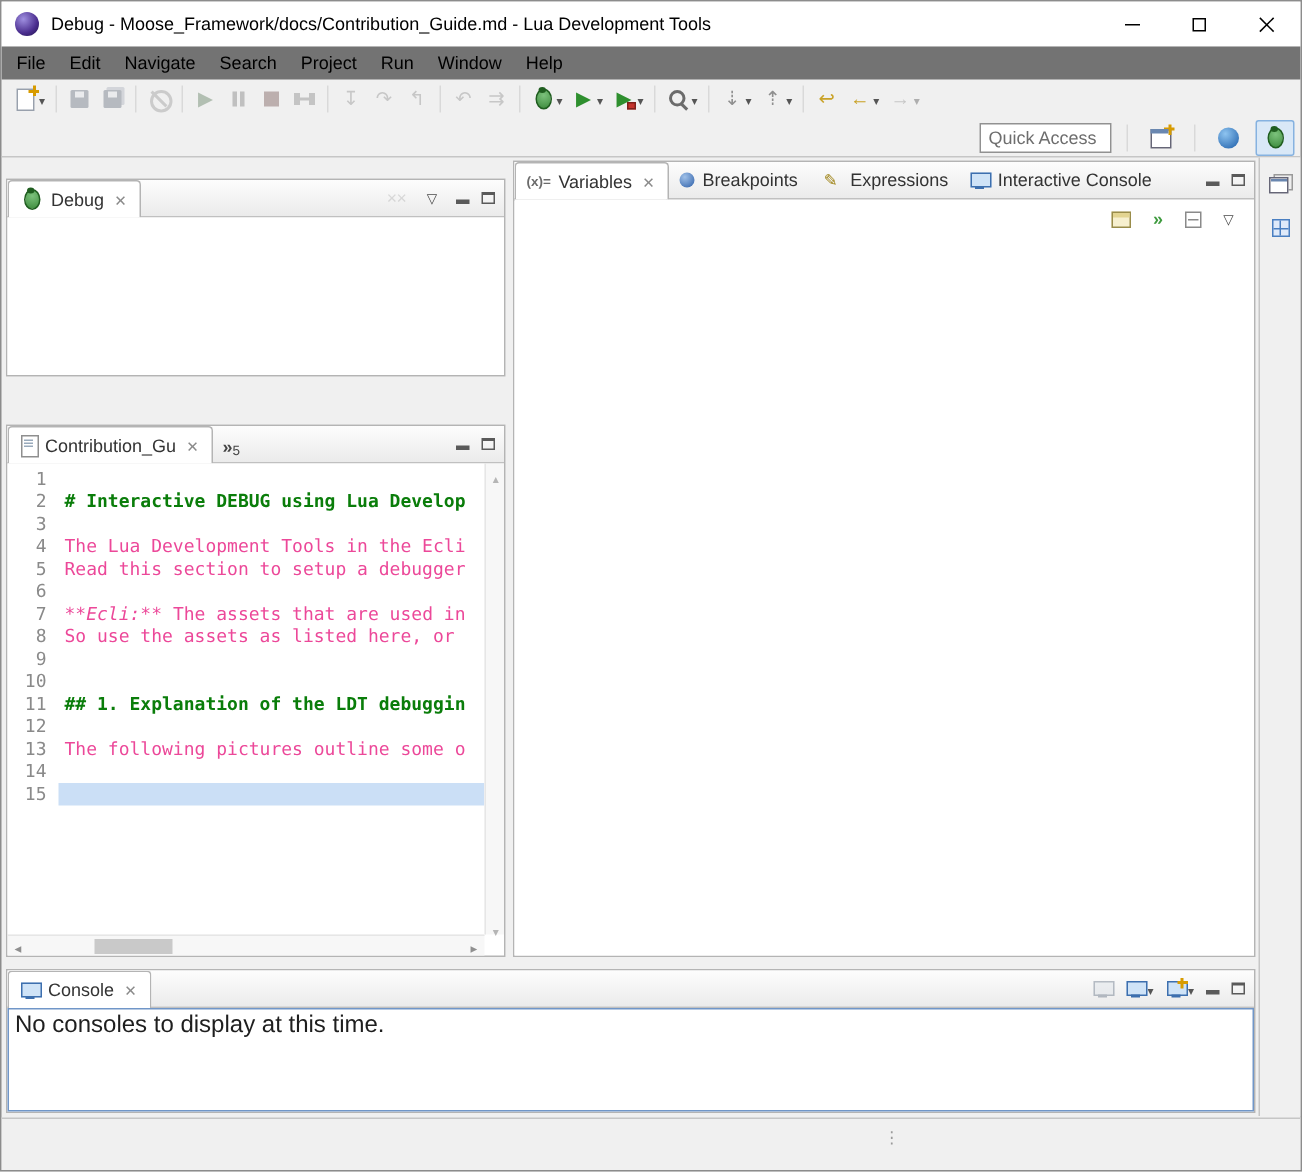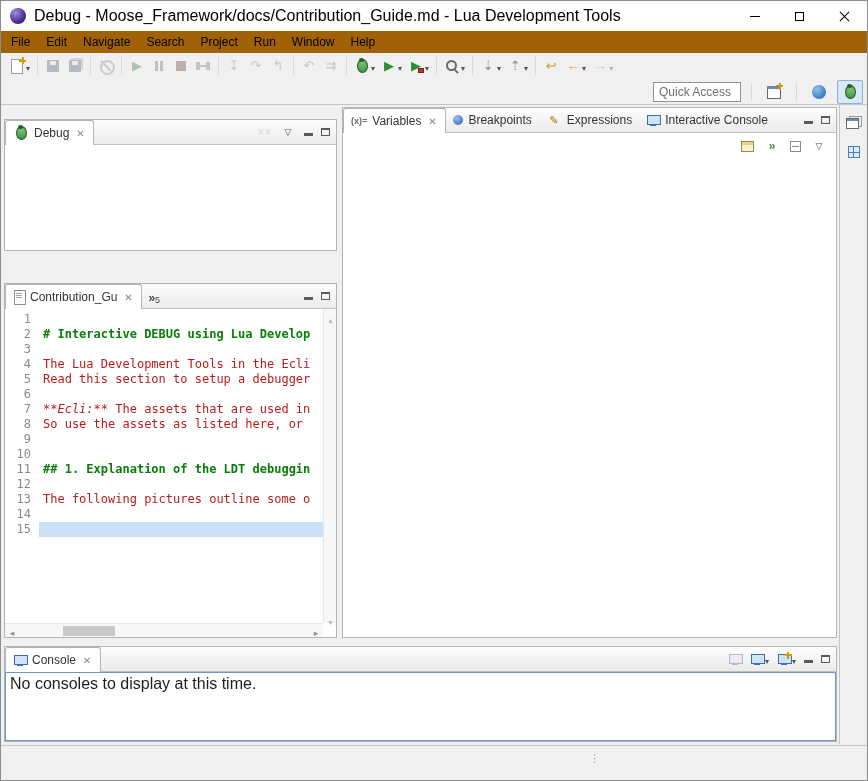--- a/index.html
+++ b/index.html
@@ -5,32 +5,32 @@
   * { margin:0; padding:0; box-sizing:border-box; }
   html,body { width:868px; height:781px; overflow:hidden; }
   body { font-family:"Liberation Sans",sans-serif; background:#f0f0f0; position:relative;
          border:1px solid #8c8c8c; color:#1e1e1e; }
 
   
   #titlebar { position:absolute; top:0; left:0; right:0; height:30px; background:#fff;
               display:flex; align-items:center; }
   #app-icon { width:16px; height:16px; margin:0 8px 0 9px; border-radius:50%; flex:none;
               background:radial-gradient(circle at 35% 30%, #9f8fe0, #4b2e8f 60%, #1d1147); }
-  #title-text { font-size:16px; color:#000; white-space:nowrap; }
+  #title-text { font-size:12px; color:#000; white-space:nowrap; }
   #win-controls { position:absolute; right:0; top:0; display:flex; }
   .win-btn { width:45px; height:30px; display:flex; align-items:center; justify-content:center; }
   .wg-min { width:10px; height:1px; background:#000; }
   .wg-max { width:9px; height:9px; border:1px solid #000; }
   .wg-close { position:relative; width:11px; height:11px; }
   .wg-close::before,.wg-close::after { content:""; position:absolute; left:-1px; top:5px;
               width:13px; height:1px; background:#000; }
   .wg-close::before { transform:rotate(45deg); } .wg-close::after { transform:rotate(-45deg); }
 
   
-  #menubar { position:absolute; top:30px; left:0; right:0; height:22px; background:#a16207;
+  #menubar { position:absolute; top:30px; left:0; right:0; height:22px; background:#737373;
              display:flex; align-items:center; padding-left:2px;text-align:center; }
   .menu-item { padding:0 8px; font-size:12px; line-height:22px; color:#000; }
 
   
   #toolbar { position:absolute; top:52px; left:0; right:0; height:26px; display:flex;
              align-items:center; padding-left:5px; }
   #toolbar2 { position:absolute; top:78px; left:0; right:4px; height:25px; display:flex;
               align-items:center; justify-content:flex-end; gap:6px; }
   #top-divider { position:absolute; top:103px; left:0; right:0; height:1px; background:#c6c6c6; }
   .tb-sep { width:1px; height:18px; background:#d9d9d9; margin:0 4px; flex:none; }
@@ -143,21 +143,21 @@
   .ic-log::before { content:"»"; color:#3f9b3f; font-weight:bold; font-size:12px; }
   .ic-col { width:11px; height:11px; border:1px solid #8a8a8a;
         background:linear-gradient(#8a8a8a,#8a8a8a) center/7px 1px no-repeat, #fff; }
 
   
   #editor-area { position:absolute; top:25px; left:0; right:13px; bottom:14px; background:#fff;
         overflow:hidden; padding-top:3px; }
   .ed-row { display:flex; height:15px; line-height:15px;
         font-family:"DejaVu Sans Mono",monospace; font-size:12px; }
   .ln { width:34px; text-align:right; padding-right:8px; color:#8a8a8a; flex:none; }
-  .code { flex:1; white-space:pre; overflow:hidden; color:#b91c1c; padding-left:4px; }
+  .code { flex:1; white-space:pre; overflow:hidden; color:#ec4899; padding-left:4px; }
   .md-h { color:#0a7d0a; font-weight:bold; }
   .md-em { font-style:italic; }
   .ed-row.current .code { background:#cbdff6; }
 
   .vscroll { position:absolute; top:25px; right:0; bottom:14px; width:13px; background:#f7f7f7;
         border-left:1px solid #e6e6e6; }
   .vs-up,.vs-down { position:absolute; left:0; width:13px; height:12px; text-align:center; }
   .vs-up { top:0; } .vs-down { bottom:0; }
   .vs-up::before { content:"▴"; font-size:8px; color:#b5b5b5; }
   .vs-down::before { content:"▾"; font-size:8px; color:#b5b5b5; }

